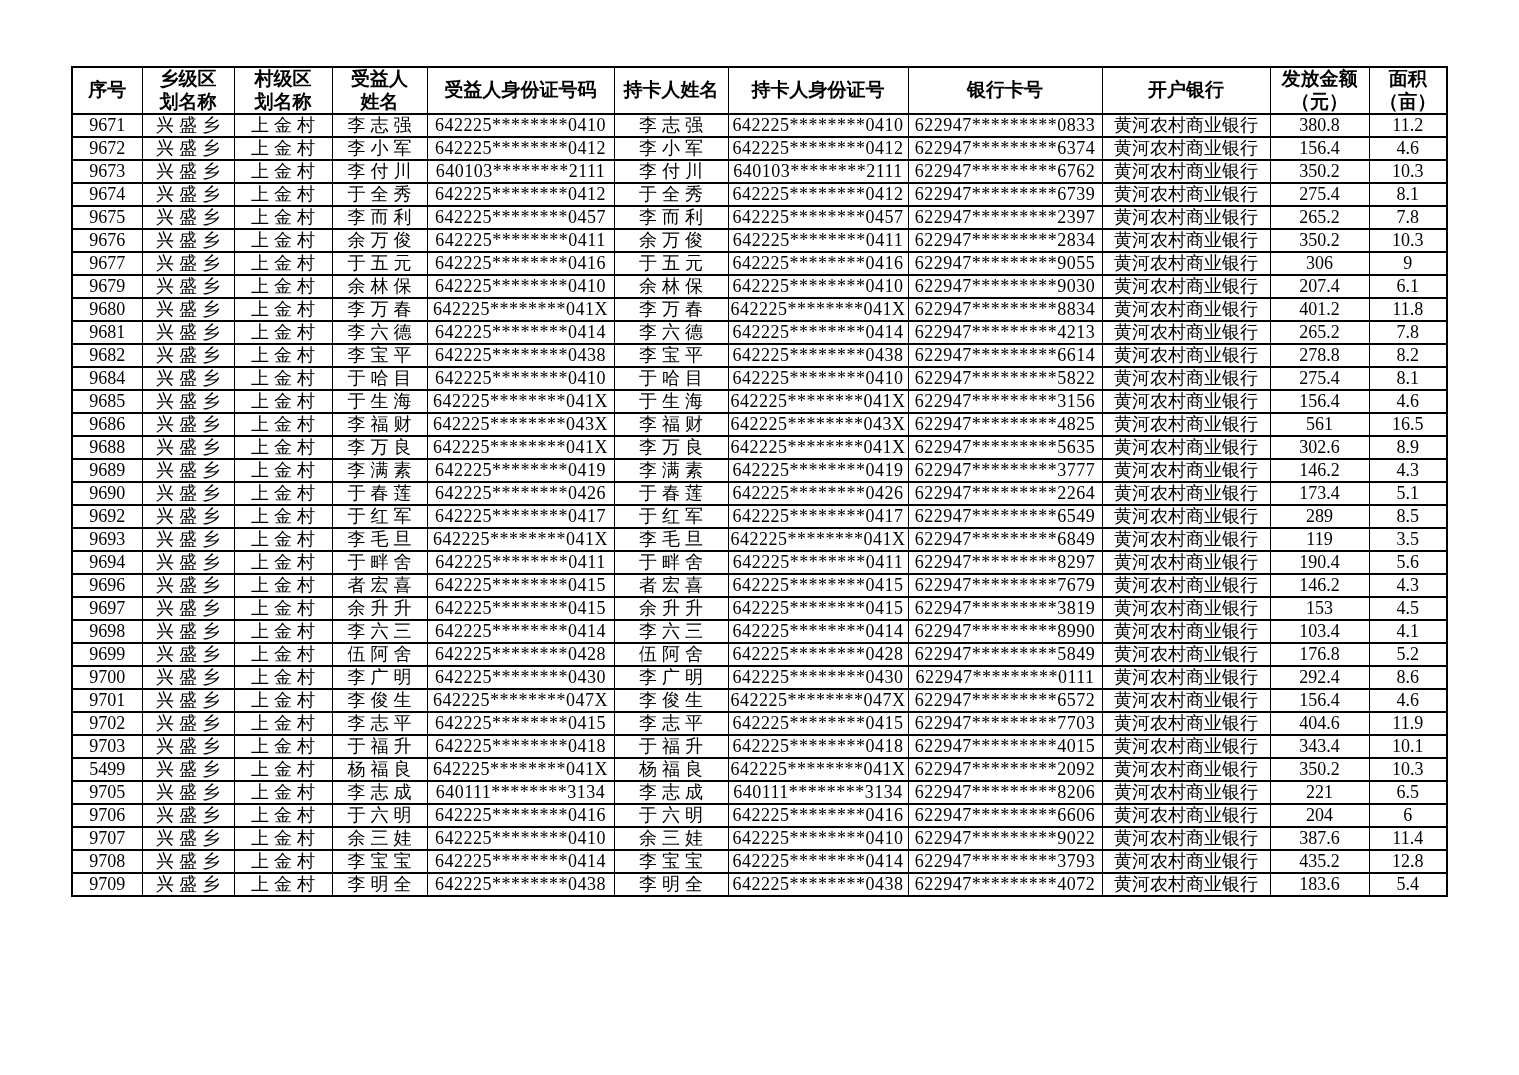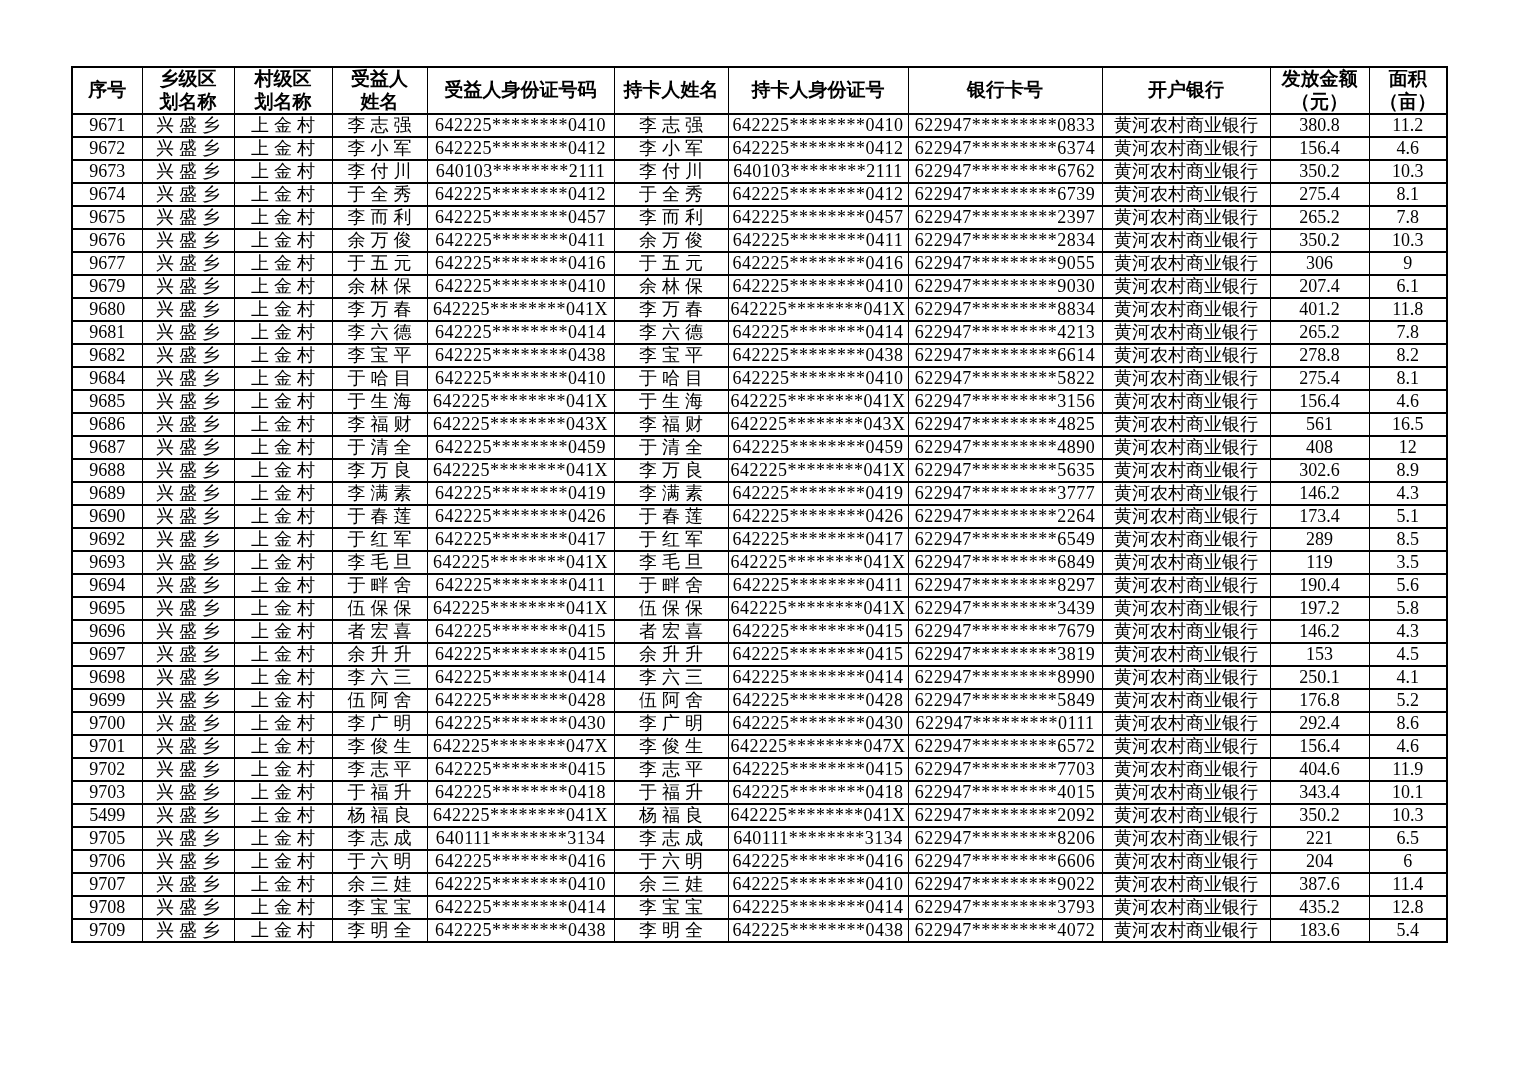--- a/index.html
+++ b/index.html
@@ -277,33 +277,20 @@
           <td class="cell-beneficiary_name">李福财</td>
           <td class="cell-beneficiary_id">642225********043X</td>
           <td class="cell-cardholder_name">李福财</td>
           <td class="cell-cardholder_id">642225********043X</td>
           <td class="cell-card_number">622947*********4825</td>
           <td class="cell-bank">黄河农村商业银行</td>
           <td class="cell-amount">561</td>
           <td class="cell-area">16.5</td>
         </tr>
         <tr>
-          <td class="cell-serial">9687</td>
-          <td class="cell-township">兴盛乡</td>
-          <td class="cell-village">上金村</td>
-          <td class="cell-beneficiary_name">于清全</td>
-          <td class="cell-beneficiary_id">642225********0459</td>
-          <td class="cell-cardholder_name">于清全</td>
-          <td class="cell-cardholder_id">642225********0459</td>
-          <td class="cell-card_number">622947*********4890</td>
-          <td class="cell-bank">黄河农村商业银行</td>
-          <td class="cell-amount">408</td>
-          <td class="cell-area">12</td>
-        </tr>
-        <tr>
           <td class="cell-serial">9688</td>
           <td class="cell-township">兴盛乡</td>
           <td class="cell-village">上金村</td>
           <td class="cell-beneficiary_name">李万良</td>
           <td class="cell-beneficiary_id">642225********041X</td>
           <td class="cell-cardholder_name">李万良</td>
           <td class="cell-cardholder_id">642225********041X</td>
           <td class="cell-card_number">622947*********5635</td>
           <td class="cell-bank">黄河农村商业银行</td>
           <td class="cell-amount">302.6</td>
@@ -368,33 +355,20 @@
           <td class="cell-beneficiary_name">于畔舍</td>
           <td class="cell-beneficiary_id">642225********0411</td>
           <td class="cell-cardholder_name">于畔舍</td>
           <td class="cell-cardholder_id">642225********0411</td>
           <td class="cell-card_number">622947*********8297</td>
           <td class="cell-bank">黄河农村商业银行</td>
           <td class="cell-amount">190.4</td>
           <td class="cell-area">5.6</td>
         </tr>
         <tr>
-          <td class="cell-serial">9695</td>
-          <td class="cell-township">兴盛乡</td>
-          <td class="cell-village">上金村</td>
-          <td class="cell-beneficiary_name">伍保保</td>
-          <td class="cell-beneficiary_id">642225********041X</td>
-          <td class="cell-cardholder_name">伍保保</td>
-          <td class="cell-cardholder_id">642225********041X</td>
-          <td class="cell-card_number">622947*********3439</td>
-          <td class="cell-bank">黄河农村商业银行</td>
-          <td class="cell-amount">197.2</td>
-          <td class="cell-area">5.8</td>
-        </tr>
-        <tr>
           <td class="cell-serial">9696</td>
           <td class="cell-township">兴盛乡</td>
           <td class="cell-village">上金村</td>
           <td class="cell-beneficiary_name">者宏喜</td>
           <td class="cell-beneficiary_id">642225********0415</td>
           <td class="cell-cardholder_name">者宏喜</td>
           <td class="cell-cardholder_id">642225********0415</td>
           <td class="cell-card_number">622947*********7679</td>
           <td class="cell-bank">黄河农村商业银行</td>
           <td class="cell-amount">146.2</td>
@@ -416,21 +390,21 @@
         <tr>
           <td class="cell-serial">9698</td>
           <td class="cell-township">兴盛乡</td>
           <td class="cell-village">上金村</td>
           <td class="cell-beneficiary_name">李六三</td>
           <td class="cell-beneficiary_id">642225********0414</td>
           <td class="cell-cardholder_name">李六三</td>
           <td class="cell-cardholder_id">642225********0414</td>
           <td class="cell-card_number">622947*********8990</td>
           <td class="cell-bank">黄河农村商业银行</td>
-          <td class="cell-amount">250.1</td>
+          <td class="cell-amount">103.4</td>
           <td class="cell-area">4.1</td>
         </tr>
         <tr>
           <td class="cell-serial">9699</td>
           <td class="cell-township">兴盛乡</td>
           <td class="cell-village">上金村</td>
           <td class="cell-beneficiary_name">伍阿舍</td>
           <td class="cell-beneficiary_id">642225********0428</td>
           <td class="cell-cardholder_name">伍阿舍</td>
           <td class="cell-cardholder_id">642225********0428</td>

